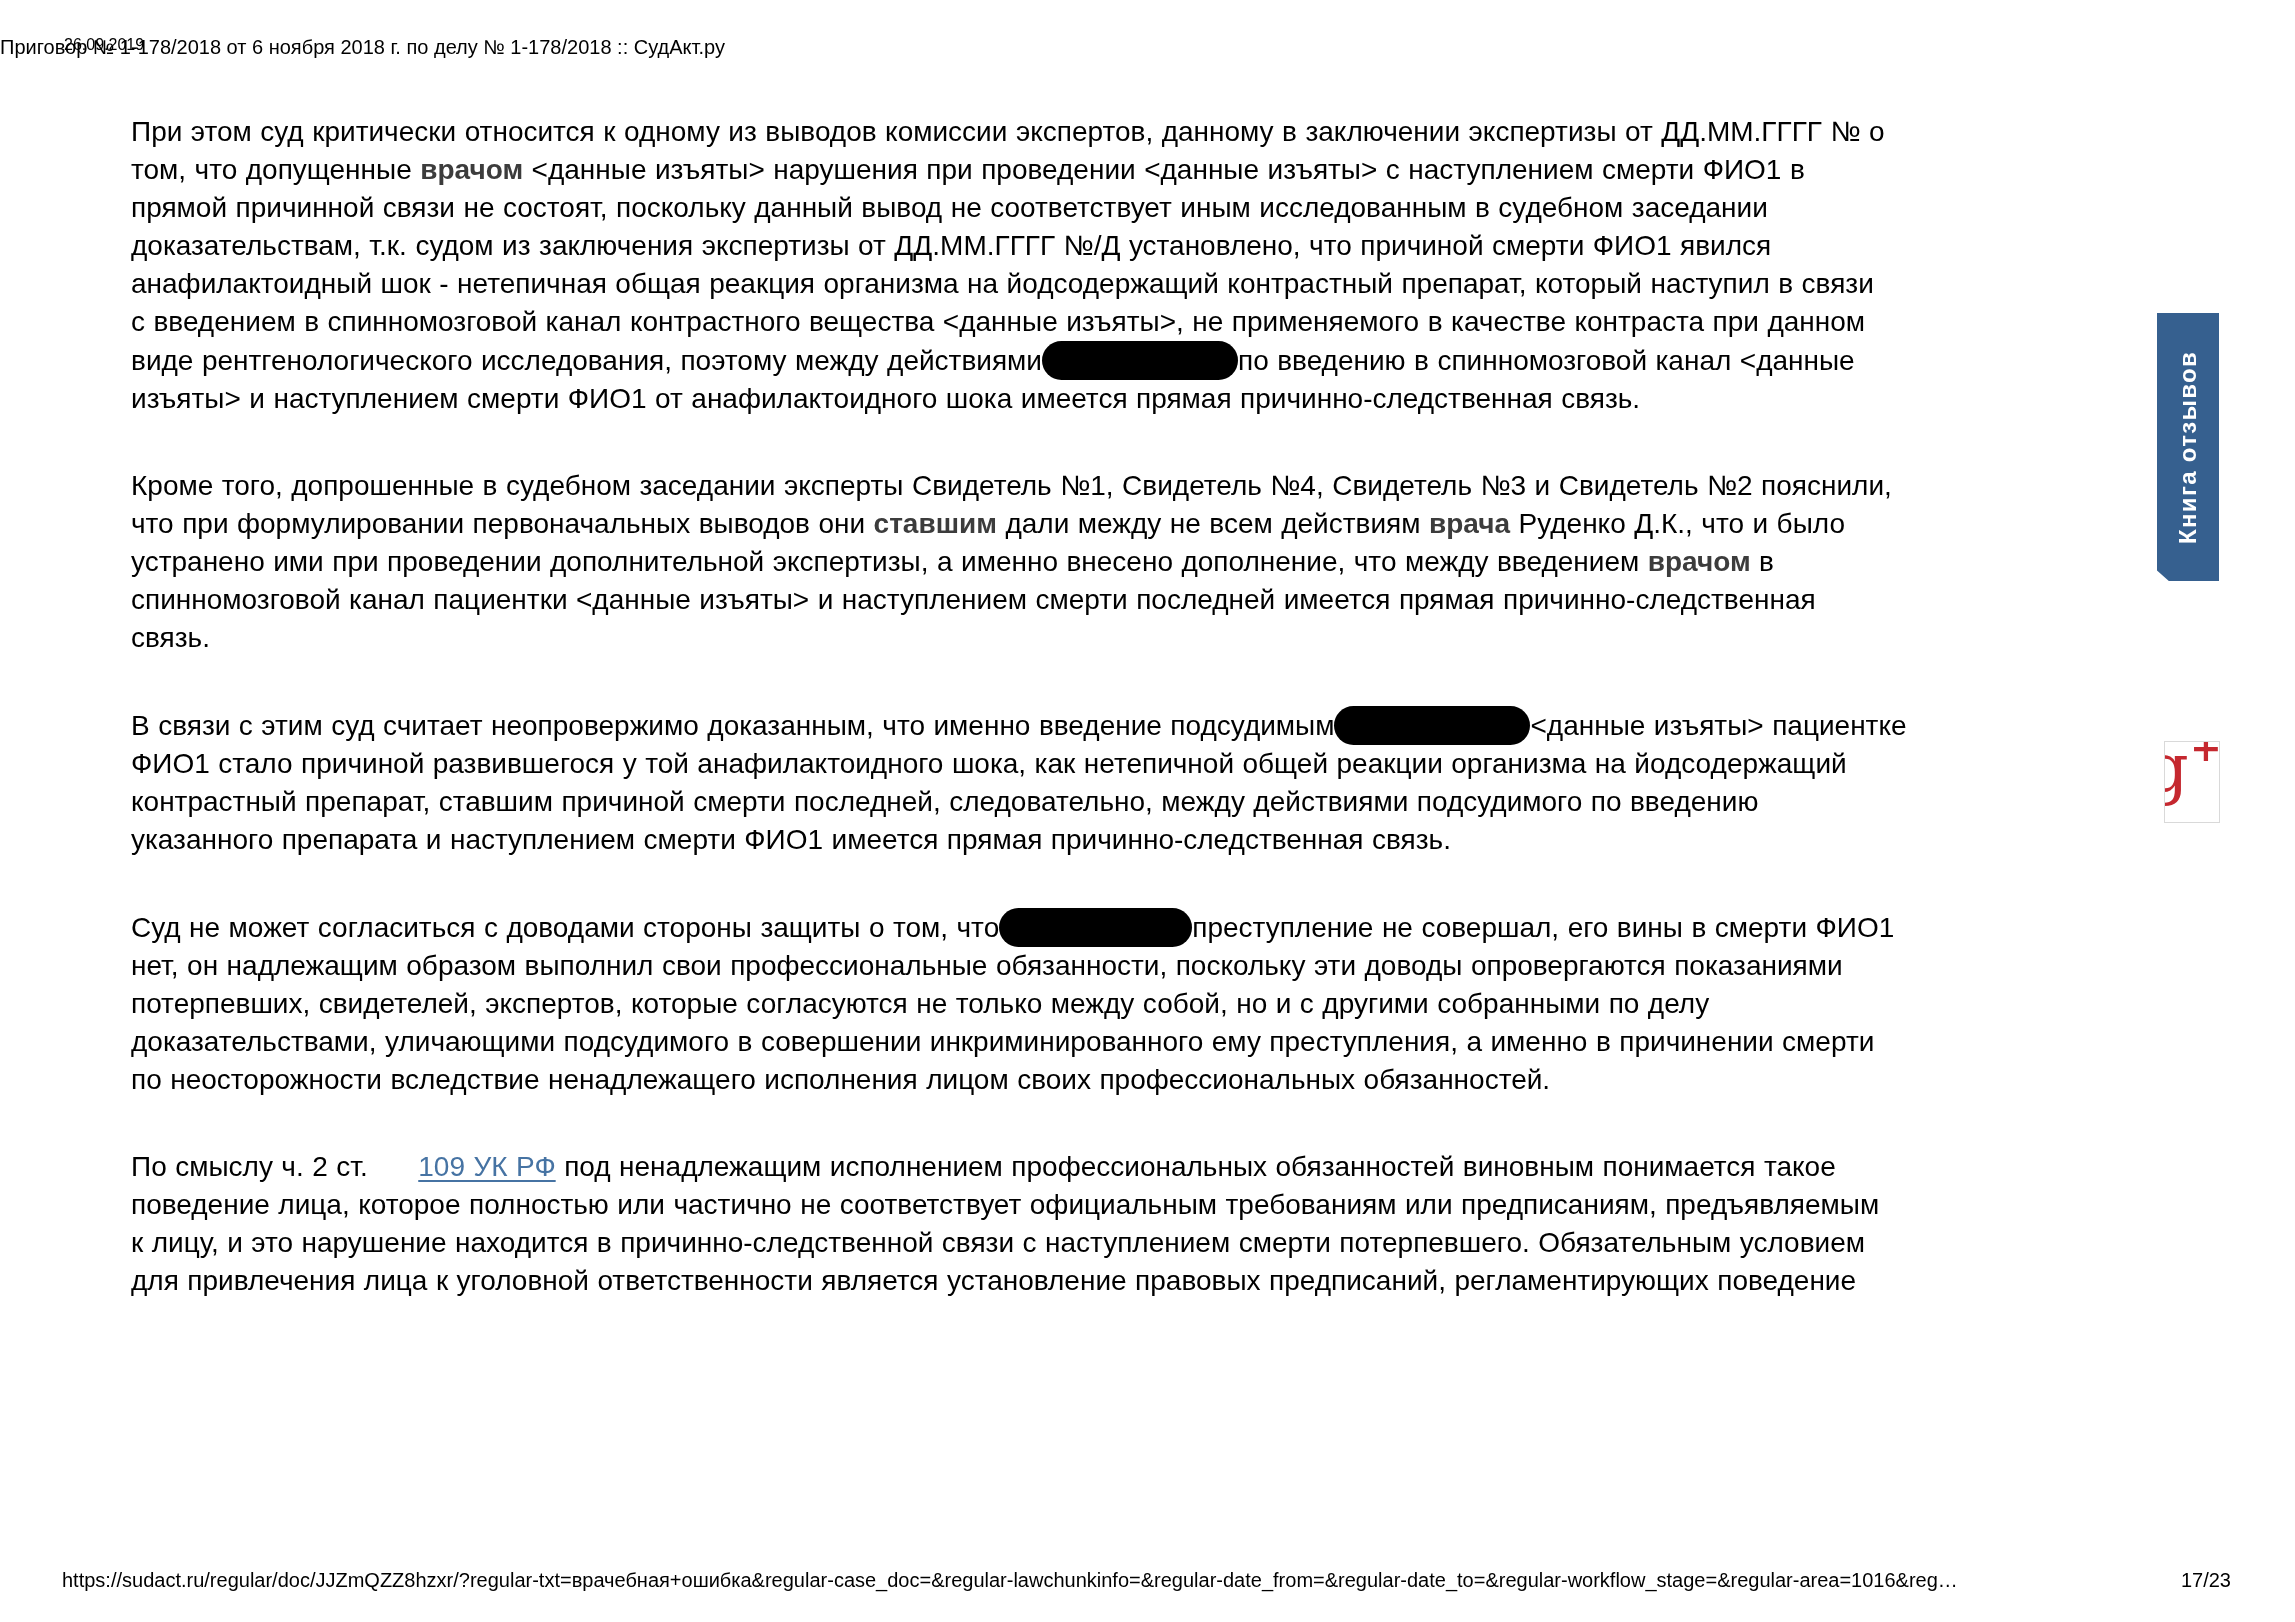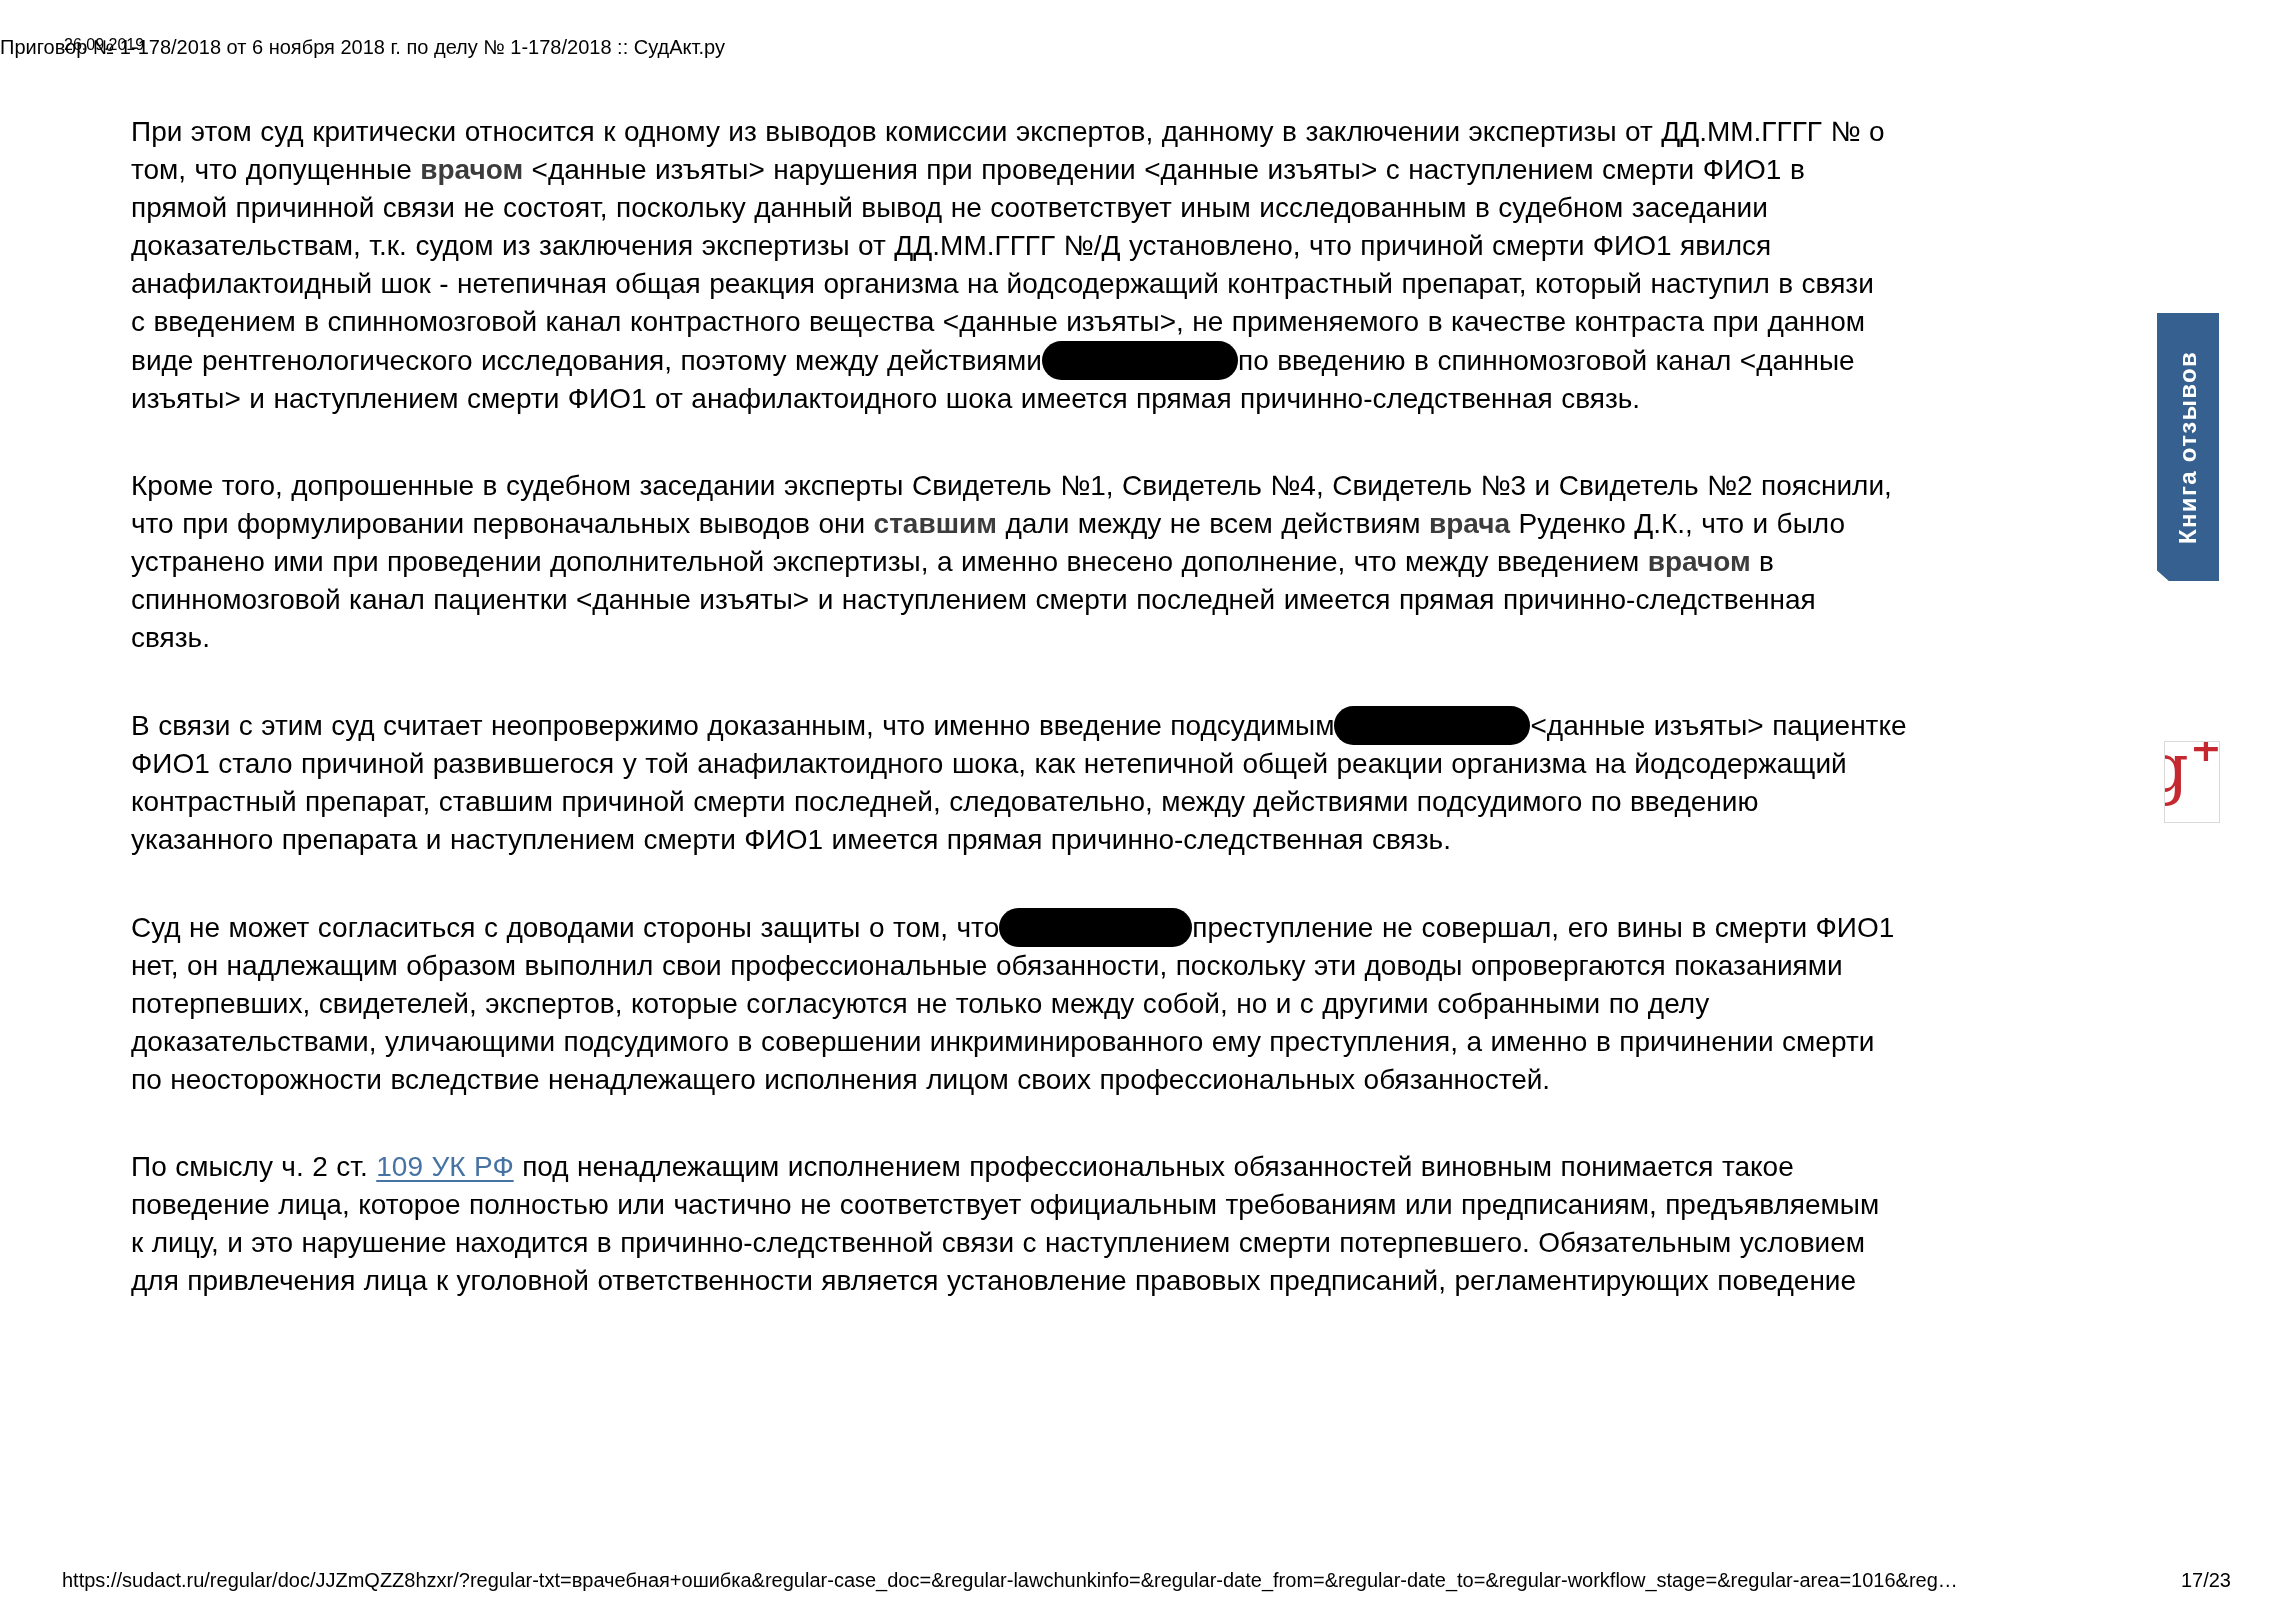--- a/index.html
+++ b/index.html
@@ -17,21 +17,21 @@
     font-family:"Liberation Sans","DejaVu Sans",sans-serif;color:#000;
   }
   .hdr-date{position:absolute;left:64px;top:36px;font-size:16px;white-space:nowrap;}
   .hdr-title{position:absolute;left:0;right:0;top:36px;text-align:left;font-size:20px;white-space:nowrap;}
   .content{position:absolute;left:131px;top:113px;width:2120px;}
   .content p{
     margin:0 0 49px 0;font-size:28px;line-height:38px;white-space:pre-wrap;
     word-spacing:0.7px;
   }
   .bold-term{font-weight:700;color:var(--term-color);}
-  .doc-link{color:var(--link-color);text-decoration:underline;text-underline-offset:3.9px;}
+  .doc-link{color:var(--link-color);text-decoration:underline;text-underline-offset:3.9px;margin-left:42px;}
   .redaction{
     display:inline-block;background:var(--redaction);height:39px;border-radius:19.6px;
     vertical-align:-10.5px;
   }
   .ribbon{
     position:absolute;left:2157px;top:313px;width:62px;height:268px;
     background:var(--ribbon-bg);
     clip-path:polygon(0 0,100% 0,100% 100%,11.8px 100%,0 calc(100% - 10.5px));
     display:flex;align-items:center;justify-content:center;cursor:pointer;
   }

